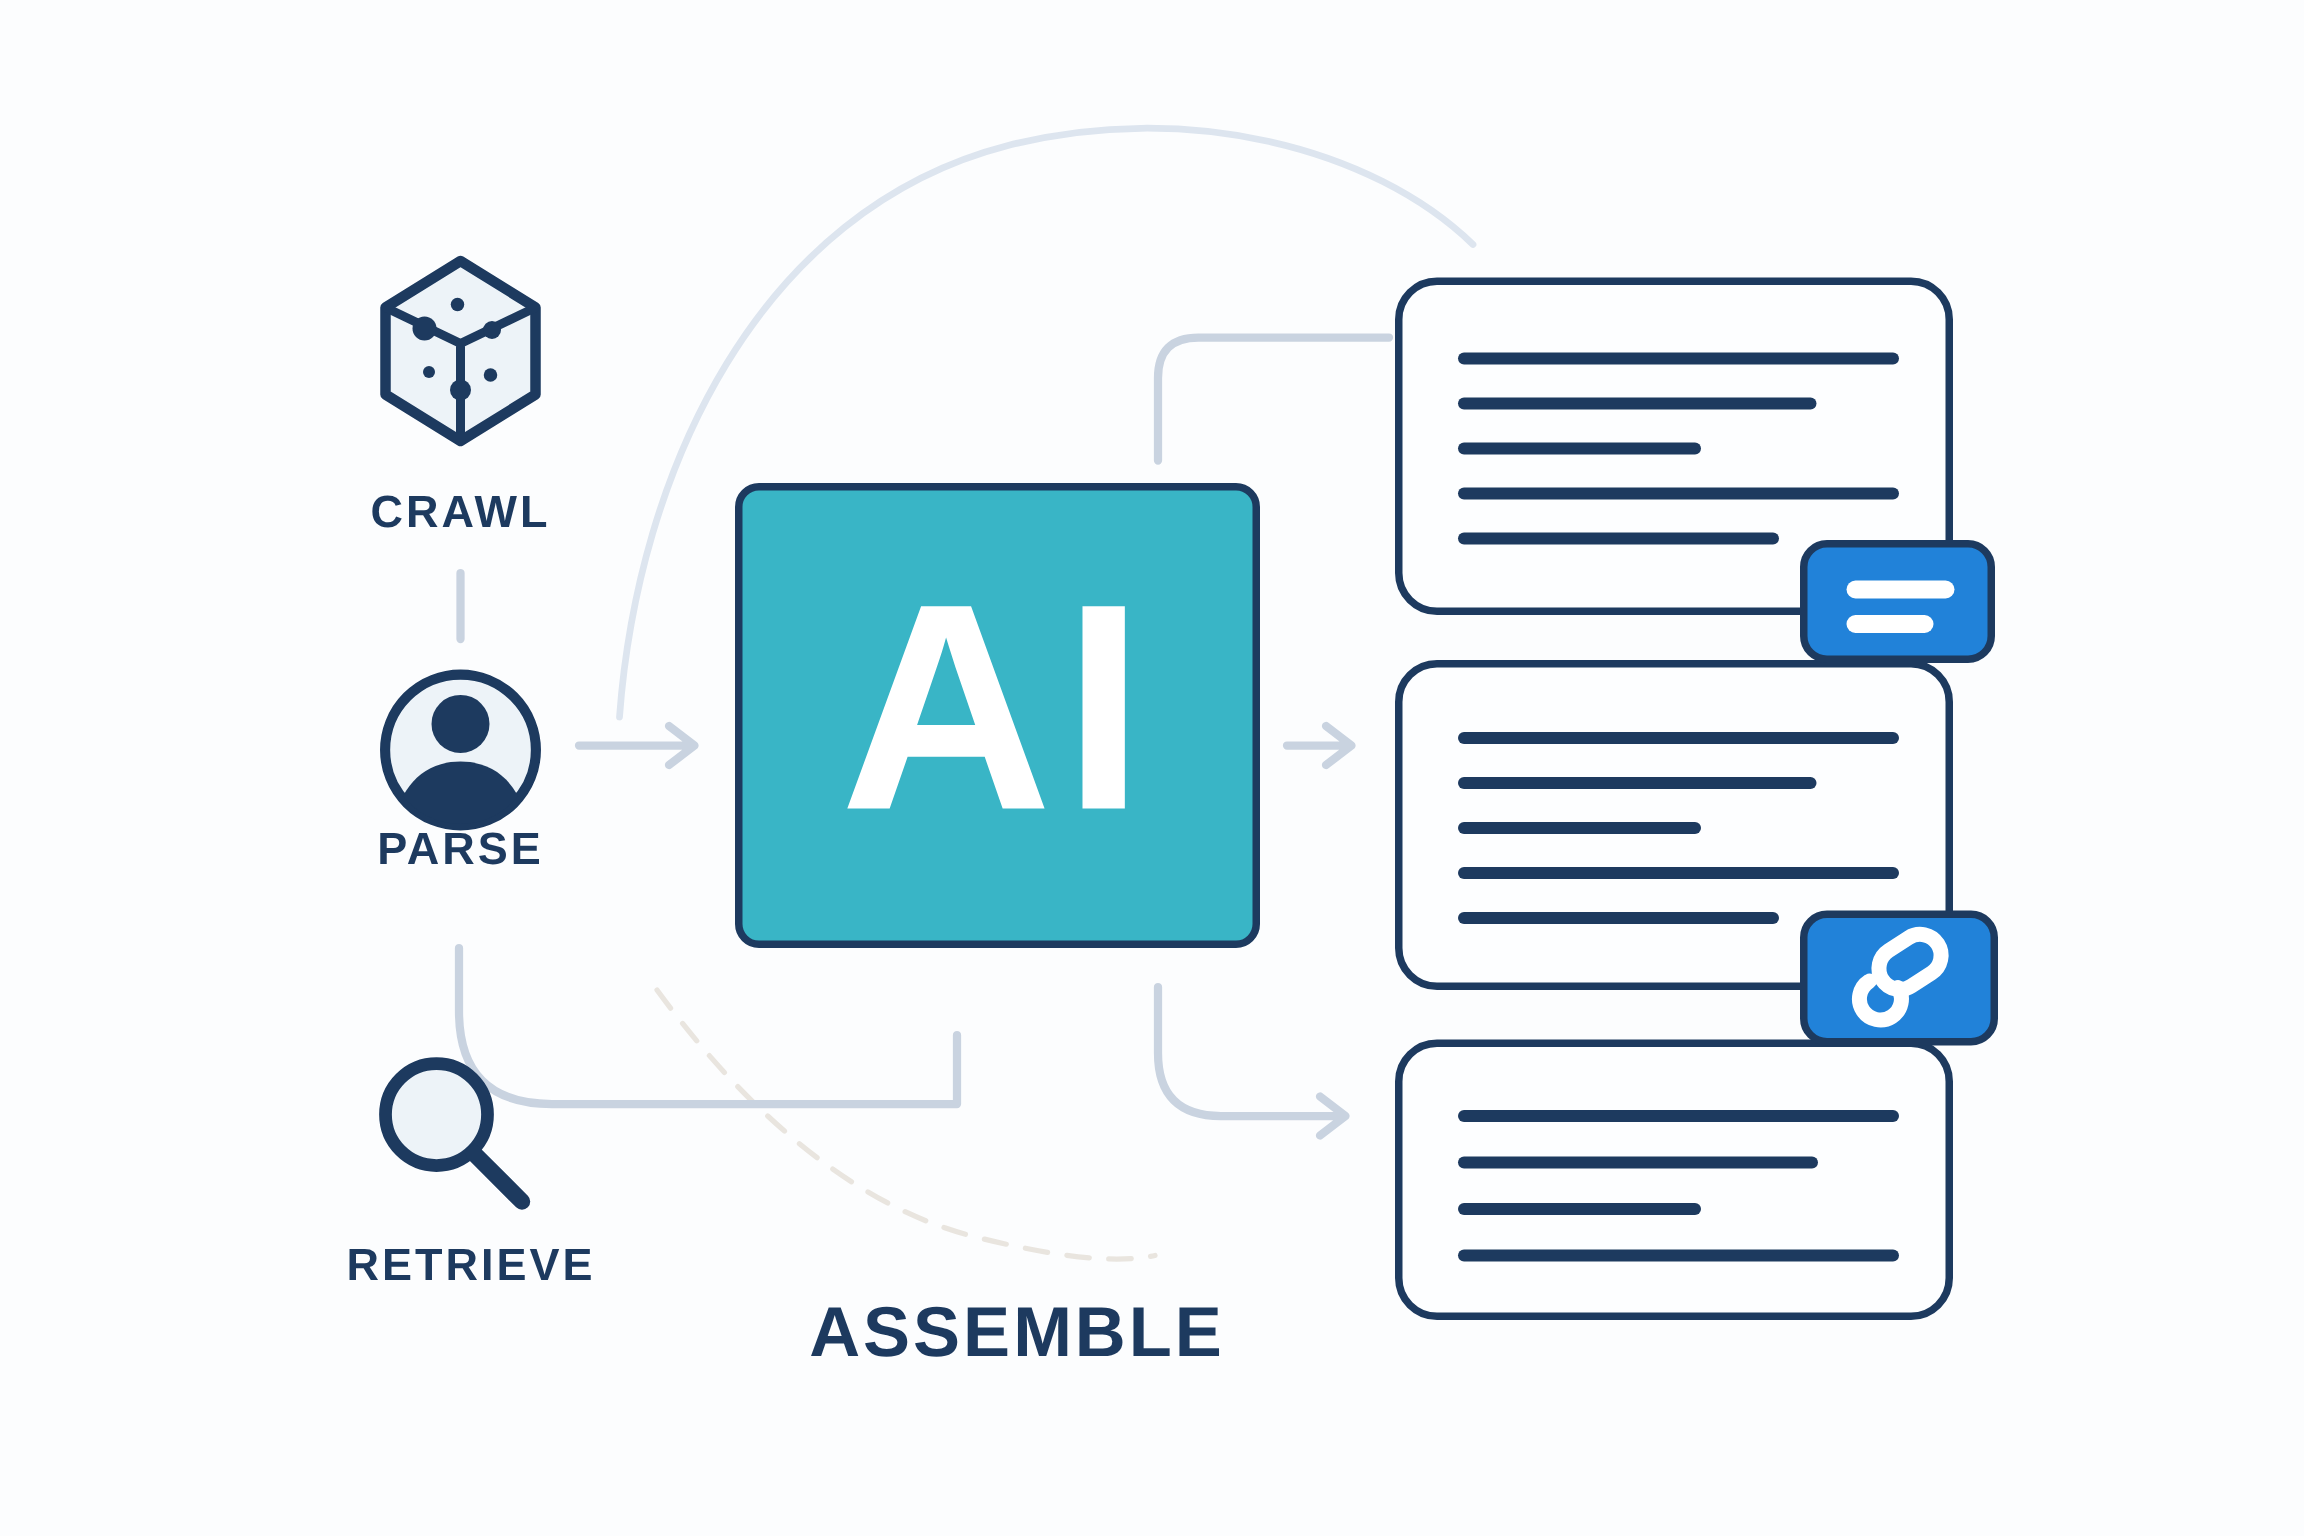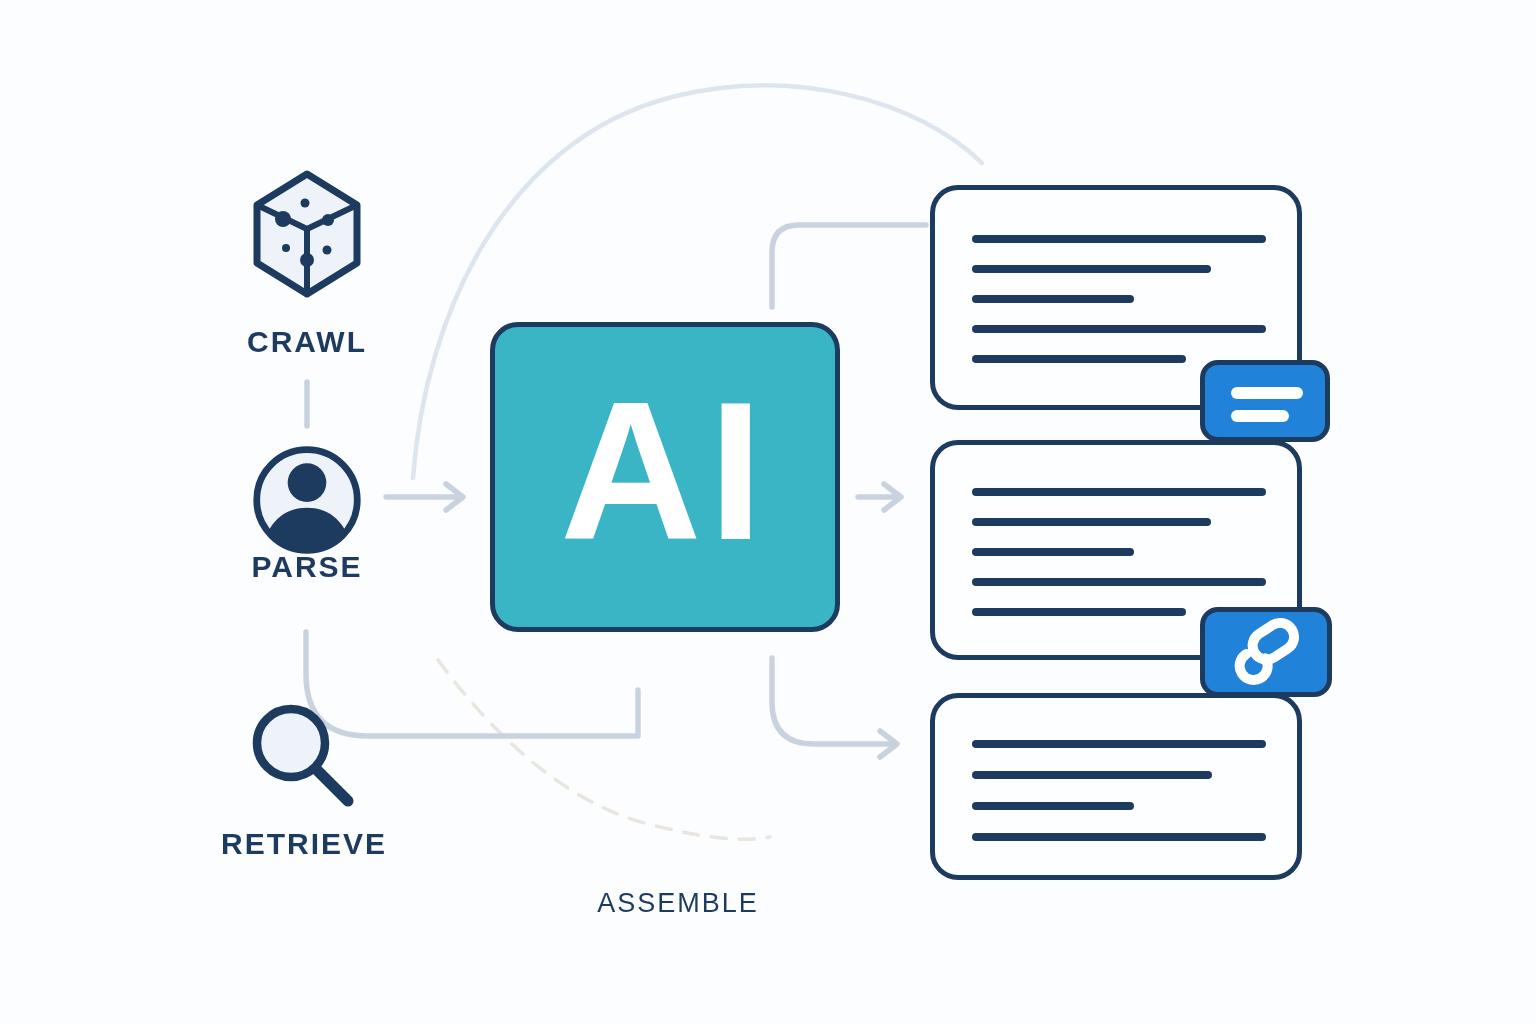--- a/index.html
+++ b/index.html
@@ -28,36 +28,36 @@
     font-weight: 700;
     font-size: 30px;
     letter-spacing: 2px;
     text-align: center;
     white-space: nowrap;
     transform: translateX(-50%);
   }
   .assemble-label {
     position: absolute;
     left: 678px;
-    top: 888px;
+    top: 860px;
     transform: translateX(-50%);
     color: var(--navy);
-    font-weight: 400;
-    font-size: 27px;
+    font-weight: 700;
+    font-size: 47px;
     letter-spacing: 2px;
     white-space: nowrap;
   }
 
   .ai-box {
     position: absolute;
     left: 490px; top: 322px;
     width: 350px; height: 310px;
     background: var(--teal);
     border: 5px solid var(--navy);
-    border-radius: 28px;
+    border-radius: 16px;
     display: flex;
     align-items: center;
     justify-content: center;
   }
   .ai-box .ai-text {
     color: #ffffff;
     font-weight: 700;
     font-size: 196px;
     letter-spacing: 7px;
     line-height: 1;
@@ -158,21 +158,21 @@
     </svg>
   </div>
   <div class="stage-label" style="left:307px; top:550px;">PARSE</div>
 
   <div class="abs" style="left:245px; top:698px; width:124px; height:124px;">
     <svg width="124" height="124" viewBox="0 0 124 124">
       <circle cx="46" cy="45" r="34" style="fill: var(--iconbg); stroke: var(--navy)" stroke-width="8.5"></circle>
       <line x1="71" y1="71" x2="103" y2="103" style="stroke: var(--navy)" stroke-width="11" stroke-linecap="round"></line>
     </svg>
   </div>
-  <div class="stage-label" style="left:304px; top:827px;">RETRIEVE</div>
+  <div class="stage-label" style="left:314px; top:827px;">RETRIEVE</div>
 
   <div class="ai-box">
     <span class="ai-text">AI</span>
   </div>
 
   <div class="assemble-label">ASSEMBLE</div>
 
   <div class="card card-1">
       <div class="bar" style="width: 294px;"></div>
       <div class="bar" style="width: 239px;"></div>

